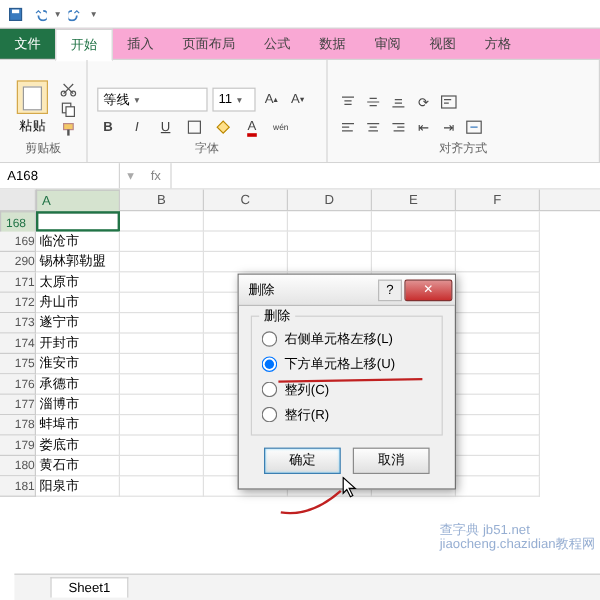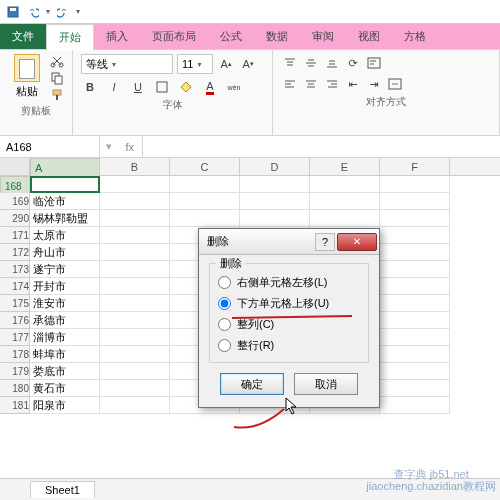--- a/index.html
+++ b/index.html
@@ -4,21 +4,21 @@
 <style>
 *{box-sizing:border-box;margin:0;padding:0;font-family:"Microsoft YaHei","SimSun",sans-serif;font-size:11px}
 body{background:#fff;overflow:hidden;width:500px;height:500px;position:relative}
 .qat{height:24px;background:#fff;border-bottom:1px solid #ccc;display:flex;align-items:center;padding:0 6px;gap:6px}
 .qat .ico{width:14px;height:14px;display:flex;align-items:center;justify-content:center;color:#555}
 .tabs{height:26px;background:#f9a8d4;display:flex;align-items:center;border-bottom:1px solid #d4d4d4}
 .tab{padding:5px 12px;color:#444;cursor:pointer}
 .tab.file{background:#217346;color:#fff}
 .tab.active{color:#217346;border:1px solid #d4d4d4;border-bottom:1px solid #fff;background:#fff;margin-bottom:-1px}
 .ribbon{height:86px;background:#f9f9f9;border-bottom:1px solid #d4d4d4;display:flex}
-.grp{border-right:1px solid #d4d4d4;padding:4px 8px;display:flex;flex-direction:column;justify-content:flex-start}
+.grp{border-right:1px solid #d4d4d4;padding:4px 8px;display:flex;flex-direction:column;justify-content:flex-end}
 .grp-lbl{text-align:center;color:#666;font-size:10px;padding-top:2px}
 .clip{display:flex;gap:4px}
 .paste{width:38px;display:flex;flex-direction:column;align-items:center;gap:2px}
 .paste-ico{width:26px;height:28px;background:#fceabb;border:1px solid #d4a84b;position:relative}
 .paste-ico::after{content:"";position:absolute;top:4px;left:4px;width:14px;height:18px;background:#fff;border:1px solid #999}
 .mini{display:flex;flex-direction:column;gap:3px}
 .mini .ico{width:14px;height:14px}
 .fontrow{display:flex;gap:4px;align-items:center;margin-bottom:4px}
 .sel{border:1px solid #c5c5c5;background:#fff;height:20px;display:flex;align-items:center;padding:0 4px;gap:4px}
 .sel .dd{font-size:8px;color:#666}
@@ -45,23 +45,23 @@
 .dlg-body{padding:8px 10px}
 .fs{border:1px solid #d0d0d0;padding:8px 6px 6px;position:relative;margin-bottom:10px}
 .fs-lbl{position:absolute;top:-8px;left:6px;background:#f0f0f0;padding:0 4px}
 .radio{display:flex;align-items:center;gap:6px;padding:3px 2px}
 .radio input{margin:0}
 .underline{position:absolute;border-top:2px solid #c02020;transform:rotate(-1deg)}
 .dlg-btns{display:flex;gap:10px;justify-content:center;padding-bottom:4px}
 .dbtn{width:64px;height:22px;border:1px solid #8a8a8a;background:linear-gradient(#fdfdfd,#e0e0e0);text-align:center;line-height:20px}
 .dbtn.focus{border:1px solid #3c7fb1;box-shadow:0 0 2px #6cf inset}
 .cursor{position:absolute;pointer-events:none}
-.sheettab{position:absolute;bottom:0;left:0;right:0;height:22px;background:#f3f3f3;border-top:1px solid #ccc;display:flex;align-items:center;padding-left:30px}
+.sheettab{position:absolute;bottom:0;left:12px;right:0;height:22px;background:#f3f3f3;border-top:1px solid #ccc;display:flex;align-items:center;padding-left:30px}
 .st{background:#fff;border:1px solid #ccc;border-bottom:none;padding:2px 14px}
-.wm{position:absolute;right:4px;bottom:8px;font-size:10px;color:rgba(80,120,180,.6);text-align:center;line-height:12px}
+.wm{position:absolute;right:4px;bottom:40px;font-size:10px;color:rgba(80,120,180,.6);text-align:left;line-height:12px}
 </style>
 </head>
 <body>
 
 <div class="qat">
   <span class="ico">
       <svg width="12" height="12">
         <rect x="1" y="1" width="10" height="10" fill="#3a7bbf" stroke="#2a5b8f"></rect>
         <rect x="3" y="2" width="6" height="3" fill="#fff"></rect>
       </svg>

